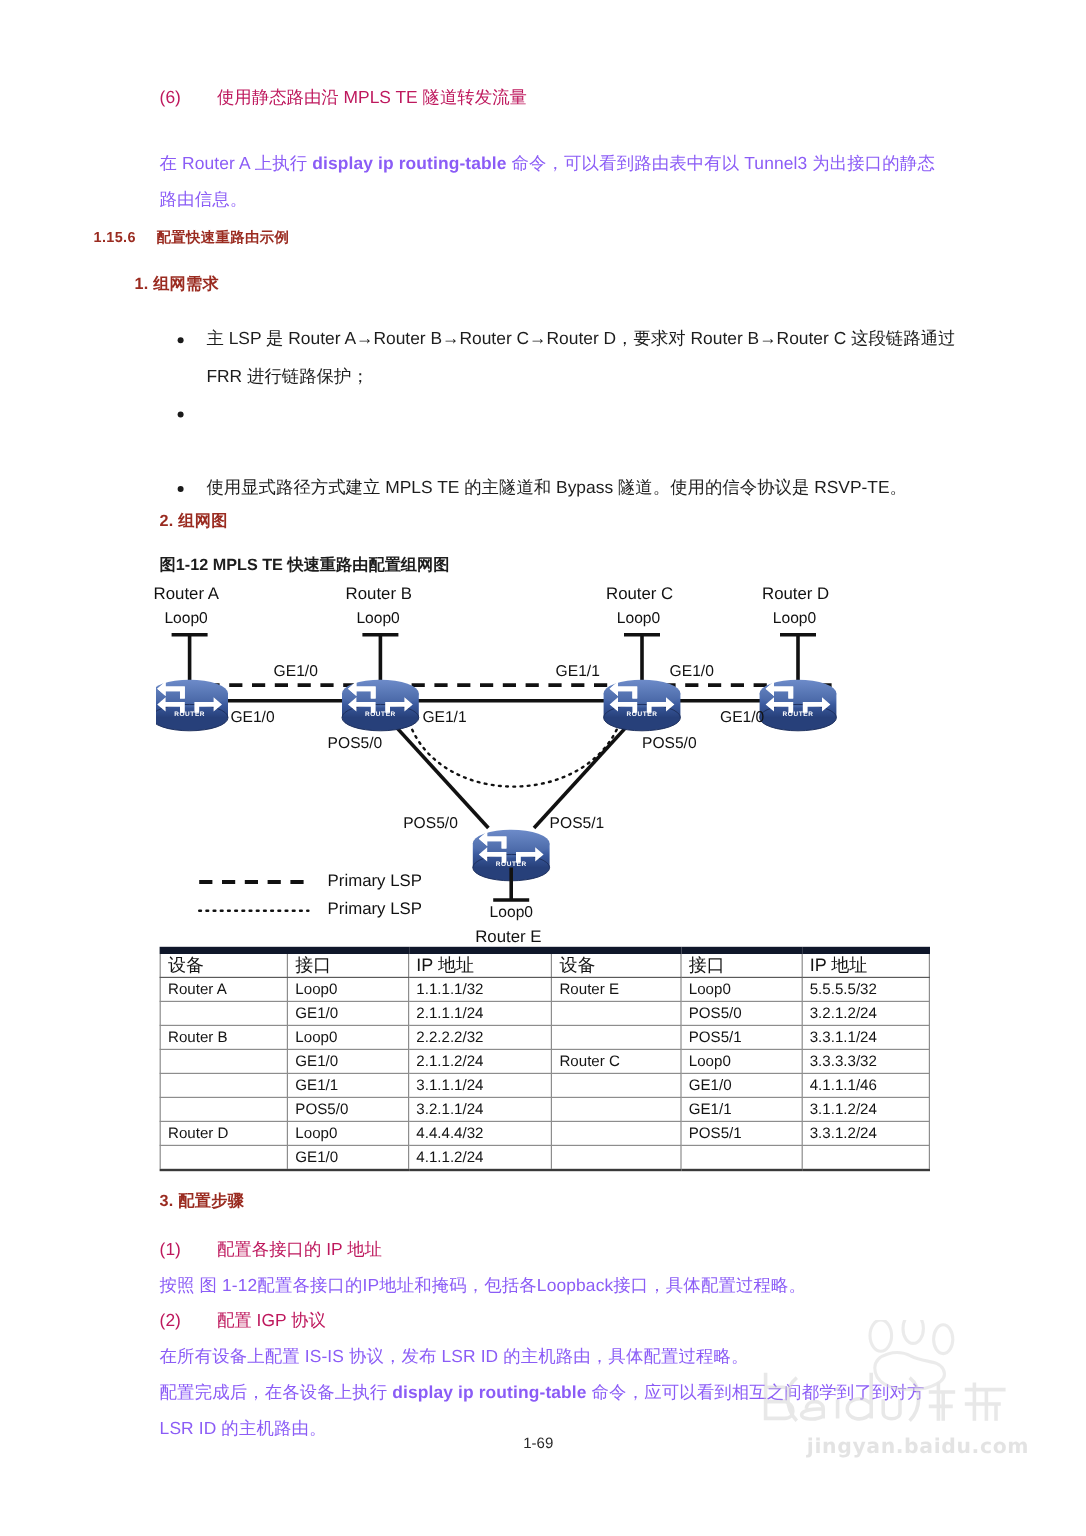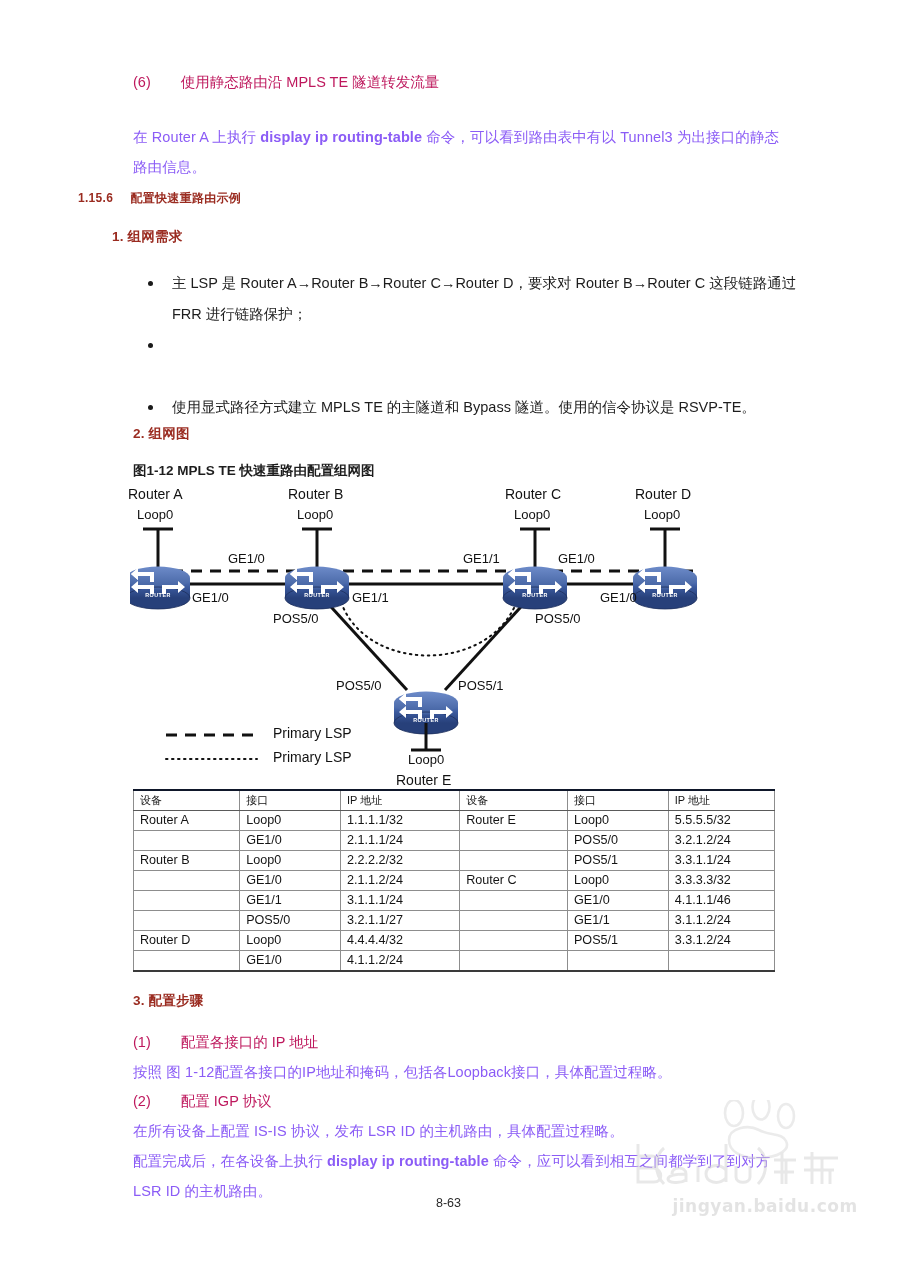--- a/index.html
+++ b/index.html
@@ -115,23 +115,23 @@
   #iptable td, #iptable th {
     border: 1px solid #8d8d8d;
     padding: 1px 4px 2px 6px;
     height: 16px;
     text-align: left;
     font-weight: normal;
     vertical-align: middle;
     line-height: 15px;
   }
   #iptable thead td {
-    border-top: 2px solid #0f172a;
+    border-top: 6px solid #0f172a;
     border-bottom: 1.5px solid #5a5a5a;
-    font-size: 11px;
+    font-size: 15px;
   }
   #iptable tbody tr:last-child td {
     border-bottom: 2px solid #3a3a3a;
   }
   #iptable td.c0 { width: 108px; }
   #iptable td.c1 { width: 100px; }
   #iptable td.c2 { width: 120px; }
   #iptable td.c3 { width: 110px; }
   #iptable td.c4 { width: 100px; }
   #iptable td.c5 { width: 104px; }
@@ -355,21 +355,21 @@
           <td class="c0"></td>
           <td class="c1">GE1/1</td>
           <td class="c2">3.1.1.1/24</td>
           <td class="c3"></td>
           <td class="c4">GE1/0</td>
           <td class="c5">4.1.1.1/46</td>
         </tr>
         <tr>
           <td class="c0"></td>
           <td class="c1">POS5/0</td>
-          <td class="c2">3.2.1.1/27</td>
+          <td class="c2">3.2.1.1/24</td>
           <td class="c3"></td>
           <td class="c4">GE1/1</td>
           <td class="c5">3.1.1.2/24</td>
         </tr>
         <tr>
           <td class="c0">Router D</td>
           <td class="c1">Loop0</td>
           <td class="c2">4.4.4.4/32</td>
           <td class="c3"></td>
           <td class="c4">POS5/1</td>
@@ -430,15 +430,15 @@
         <path d="M 128 48 C 138 56, 138 74, 128 84"></path>
 
         <path d="M 152 52 L 152 84 M 144 60 L 166 60 M 144 72 L 164 72 M 156 60 L 156 84"></path>
 
         <path d="M 182 52 L 182 84 M 174 58 L 208 58 M 174 70 L 204 70 M 192 58 L 192 84 M 200 70 L 200 84"></path>
       </g>
     </svg>
     <div class="wm-text">jingyan.baidu.com</div>
   </div>
 
-  <div class="page-num" style="left:436px; top:1196px;">8-63</div>
+  <div class="page-num" style="left:436px; top:1196px;">1-69</div>
 
 </div>
 
 </body></html>

